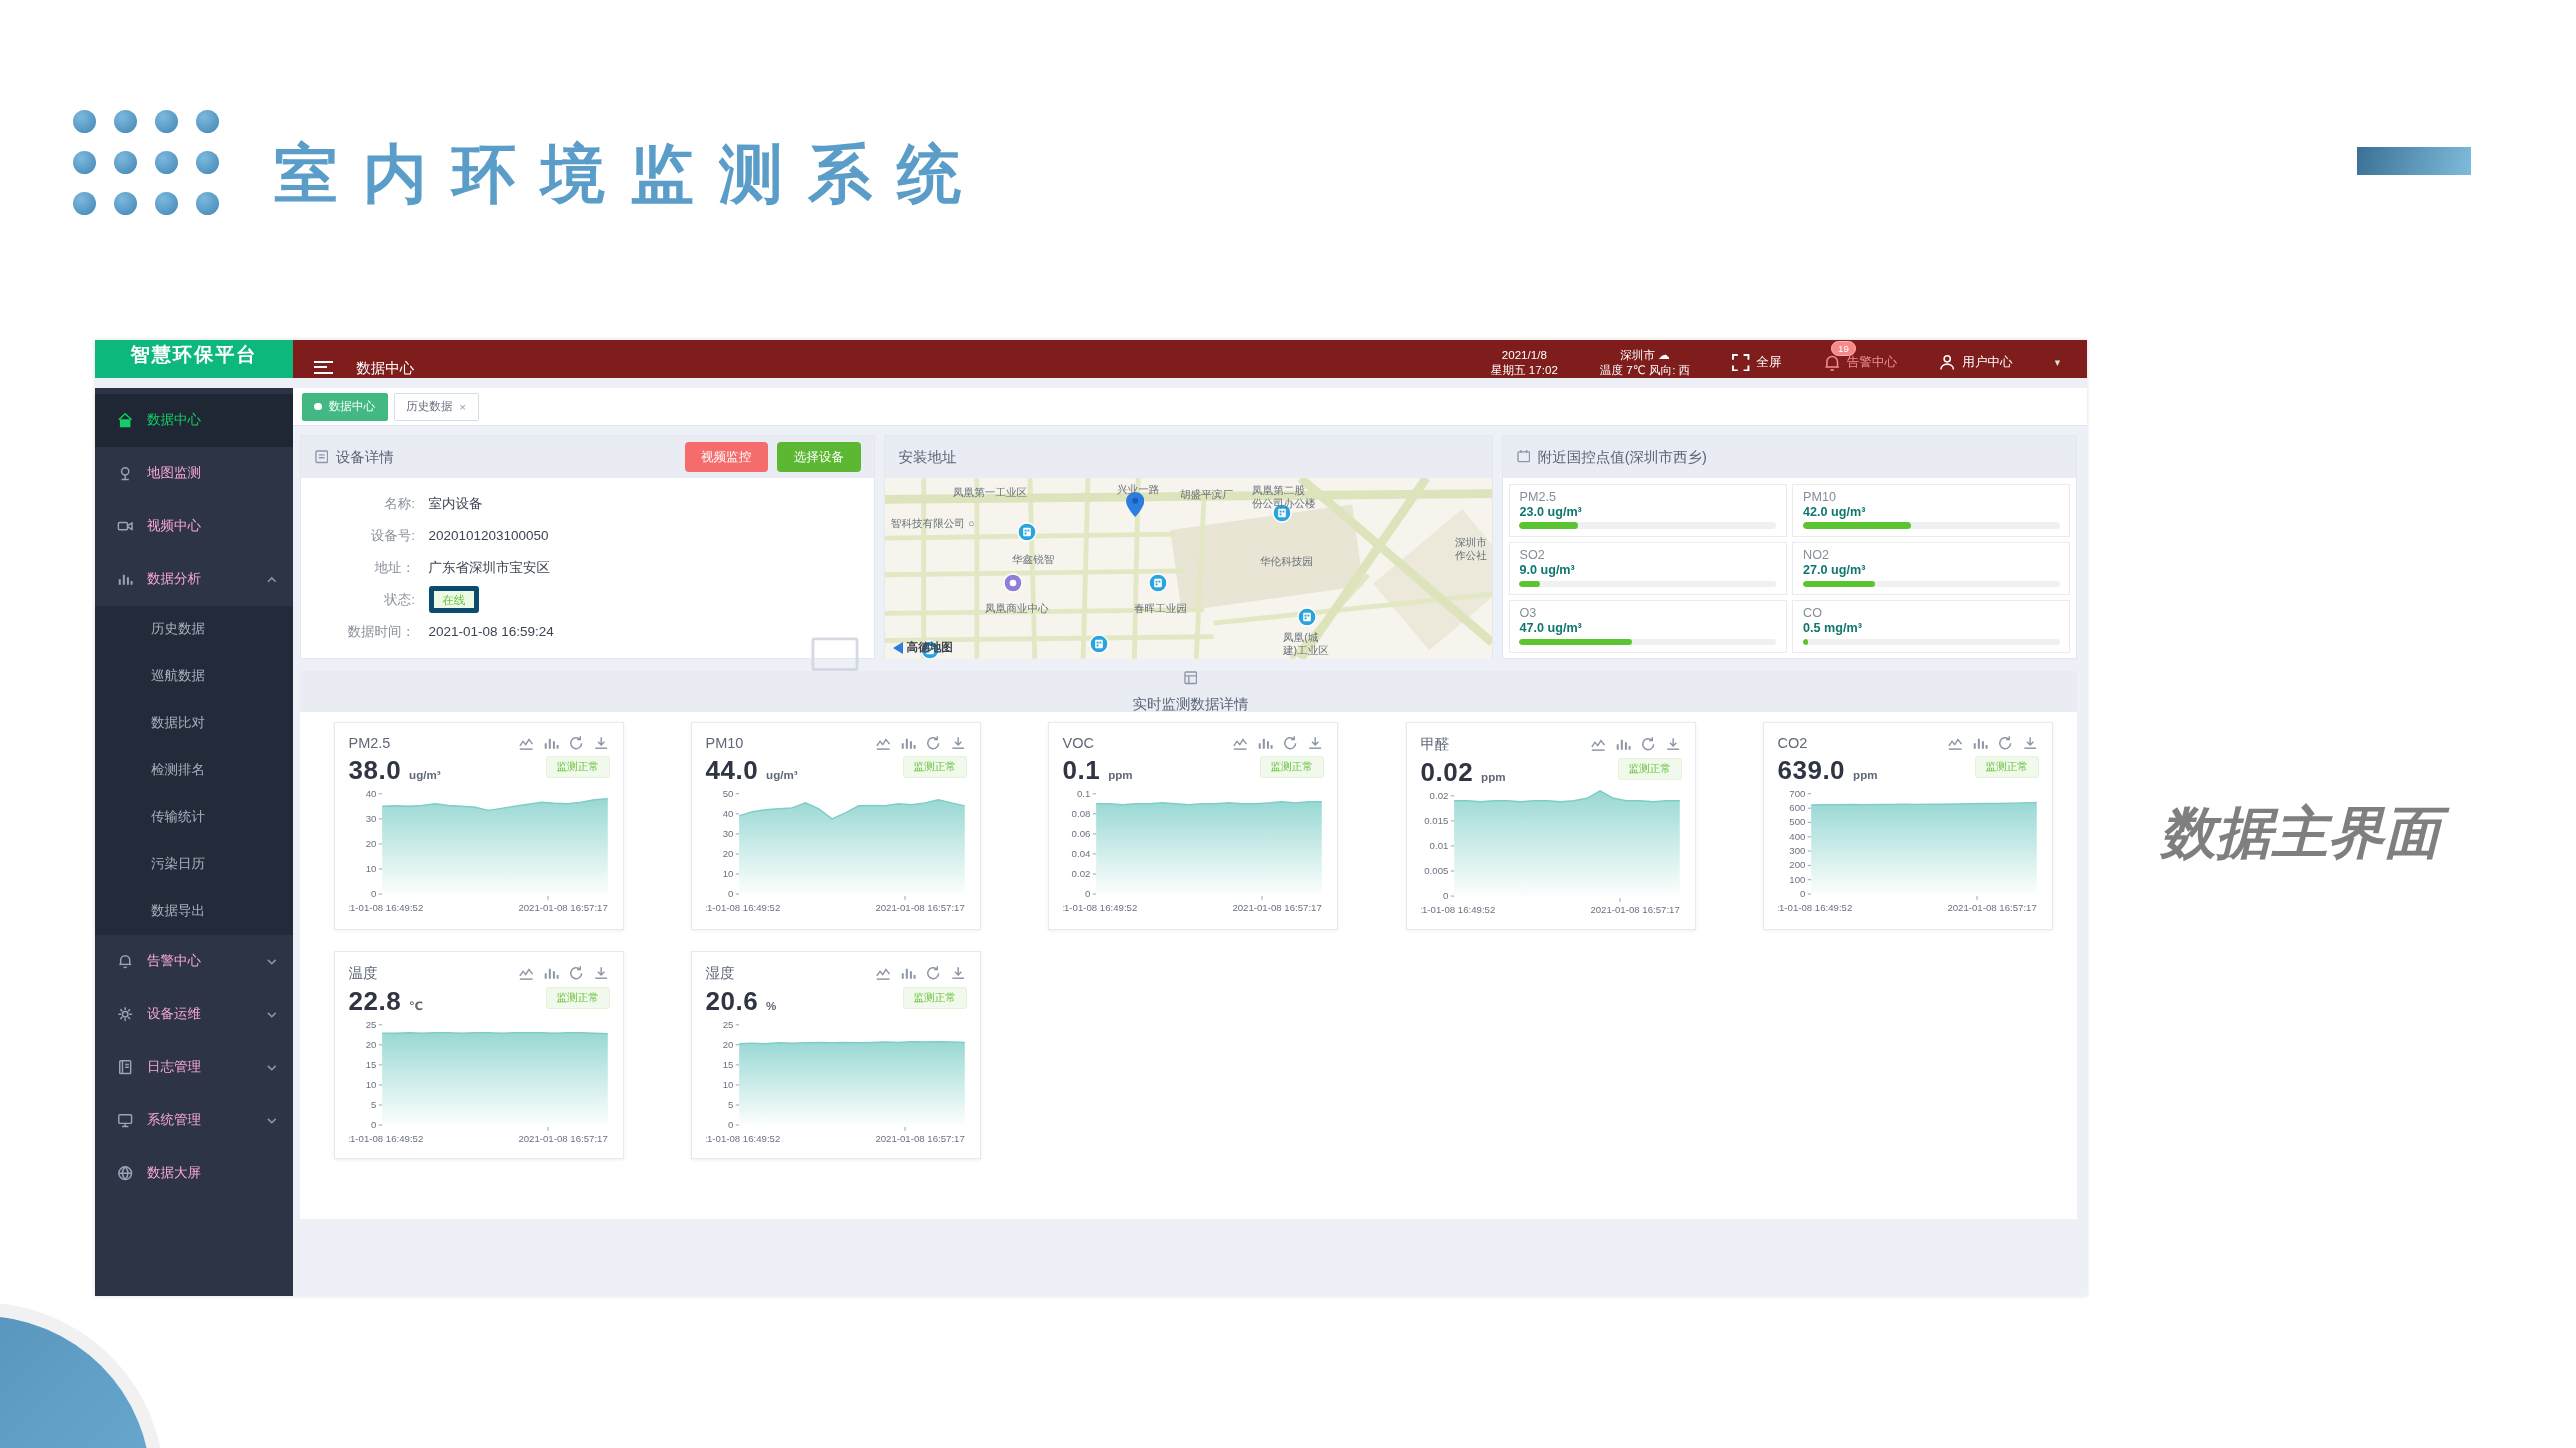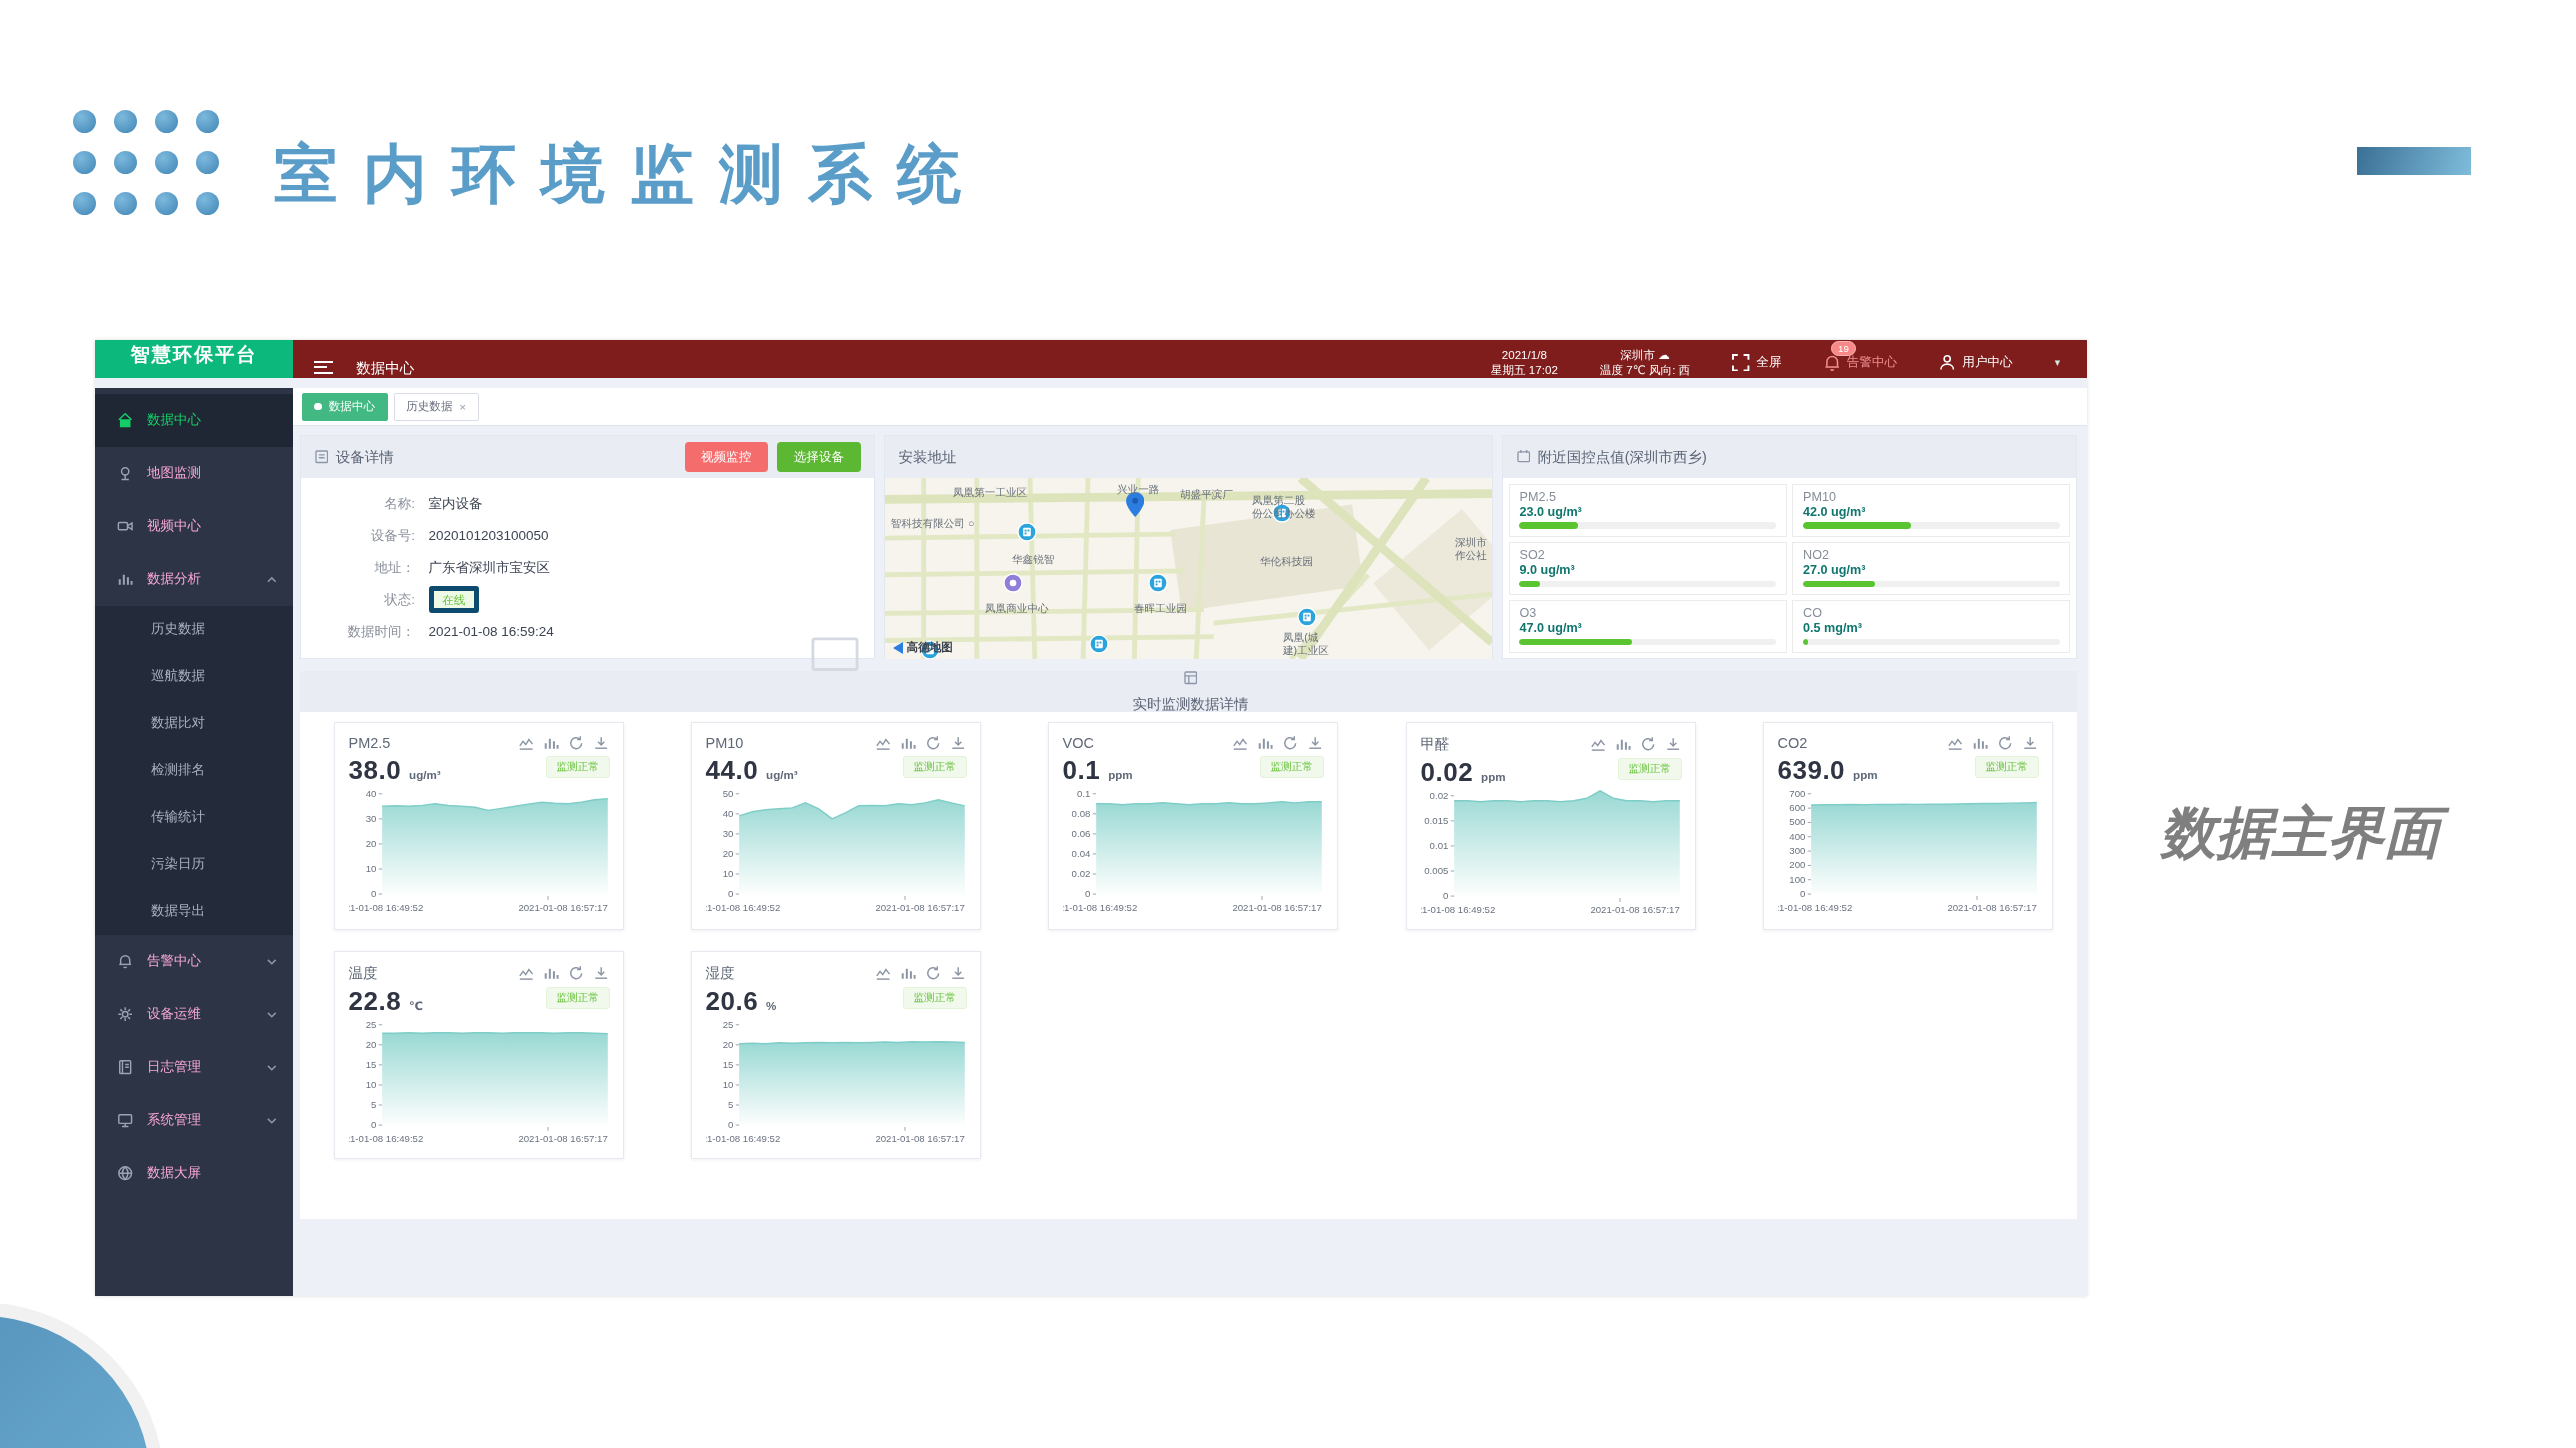--- a/index.html
+++ b/index.html
@@ -375,21 +375,21 @@
           <line x1="560" y1="0" x2="430" y2="187"></line>
         </g>
       </svg>
       <div class="map-attr">
         <span class="tri"></span>
         <span>高德地图</span>
       </div>
     <div class="map-label" style="left: 68px; top: 7.7px;">凤凰第一工业区</div>
         <div class="map-label" style="left: 232px; top: 4.8px;">兴业一路</div>
         <div class="map-label" style="left: 295px; top: 9.7px;">胡盛平滨厂</div>
-        <div class="map-label" style="left: 367px; top: 16px;">凤凰第二股
+        <div class="map-label" style="left: 367px; top: 6px;">凤凰第二股
 份公司办公楼</div>
         <div class="map-label" style="left: 5.8px; top: 39px;">智科技有限公司 ○</div>
         <div class="map-label" style="left: 127px; top: 75px;">华鑫锐智</div>
         <div class="map-label" style="left: 375px; top: 77px;">华伦科技园</div>
         <div class="map-label" style="left: 100px; top: 124px;">凤凰商业中心</div>
         <div class="map-label" style="left: 249px; top: 124px;">春晖工业园</div>
         <div class="map-label" style="left: 570px; top: 58px;">深圳市
 作公社</div>
         <div class="map-label" style="left: 398px; top: 153px;">凤凰(城
 建)工业区</div>

